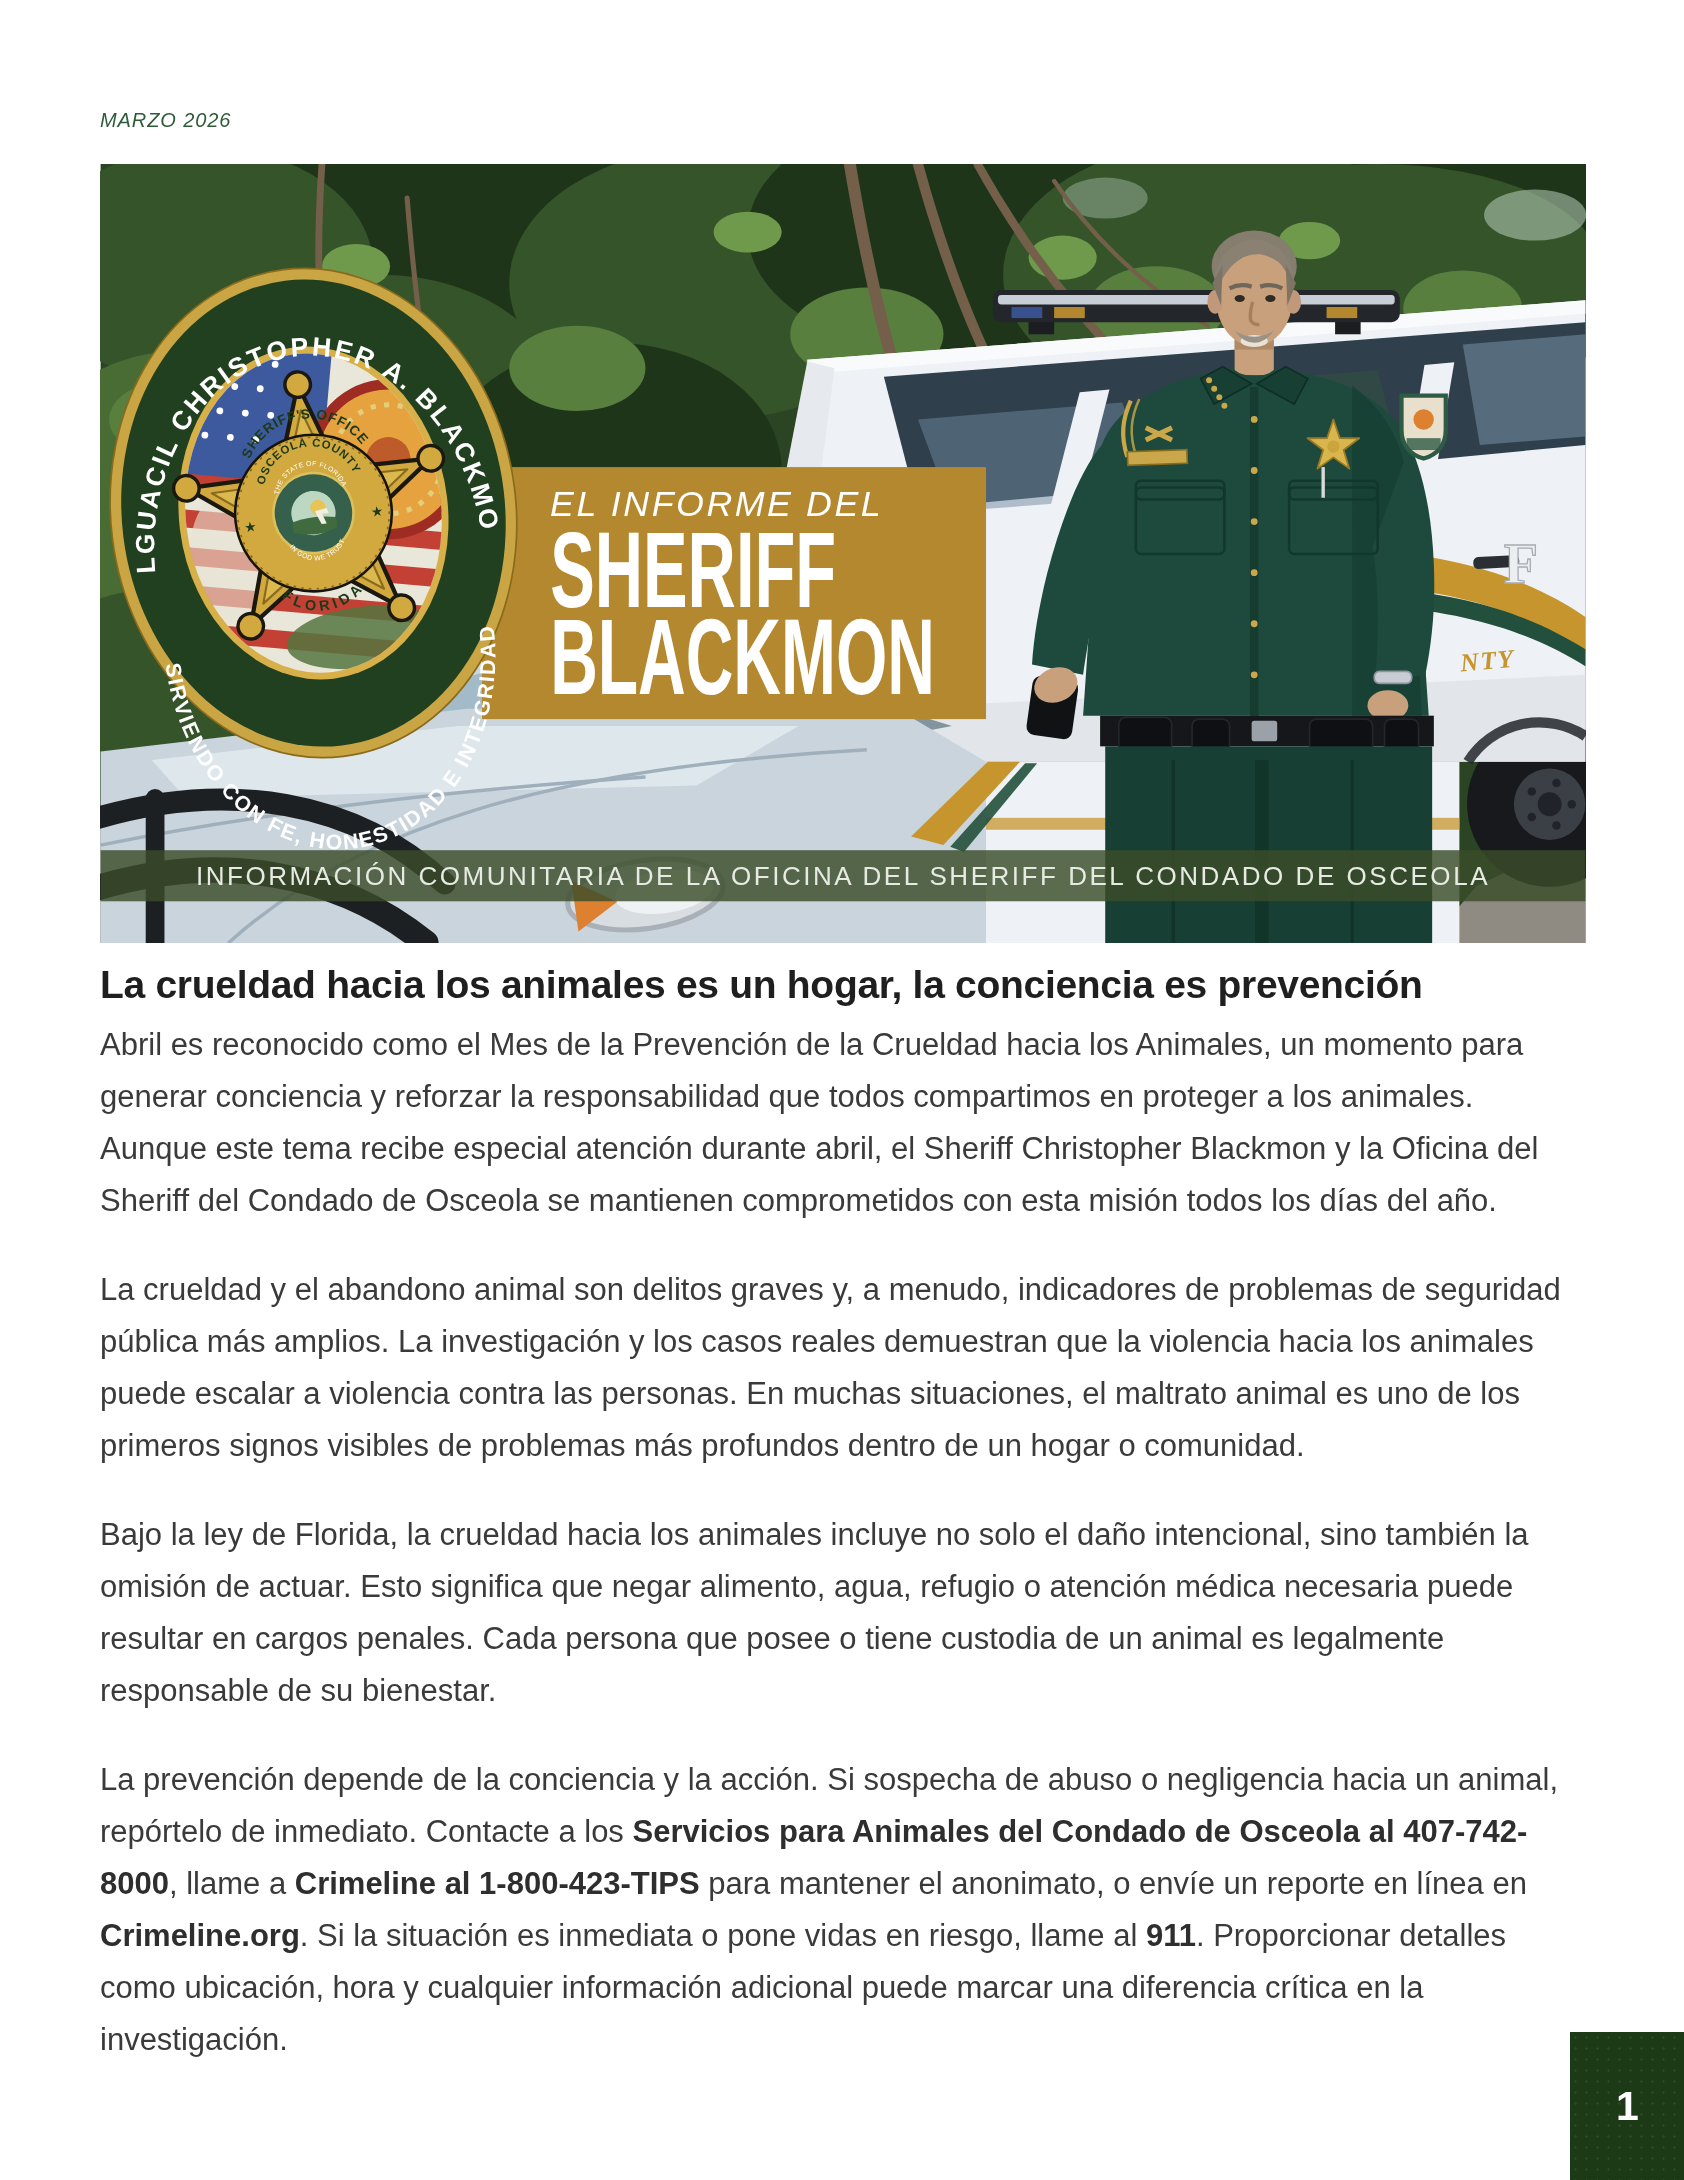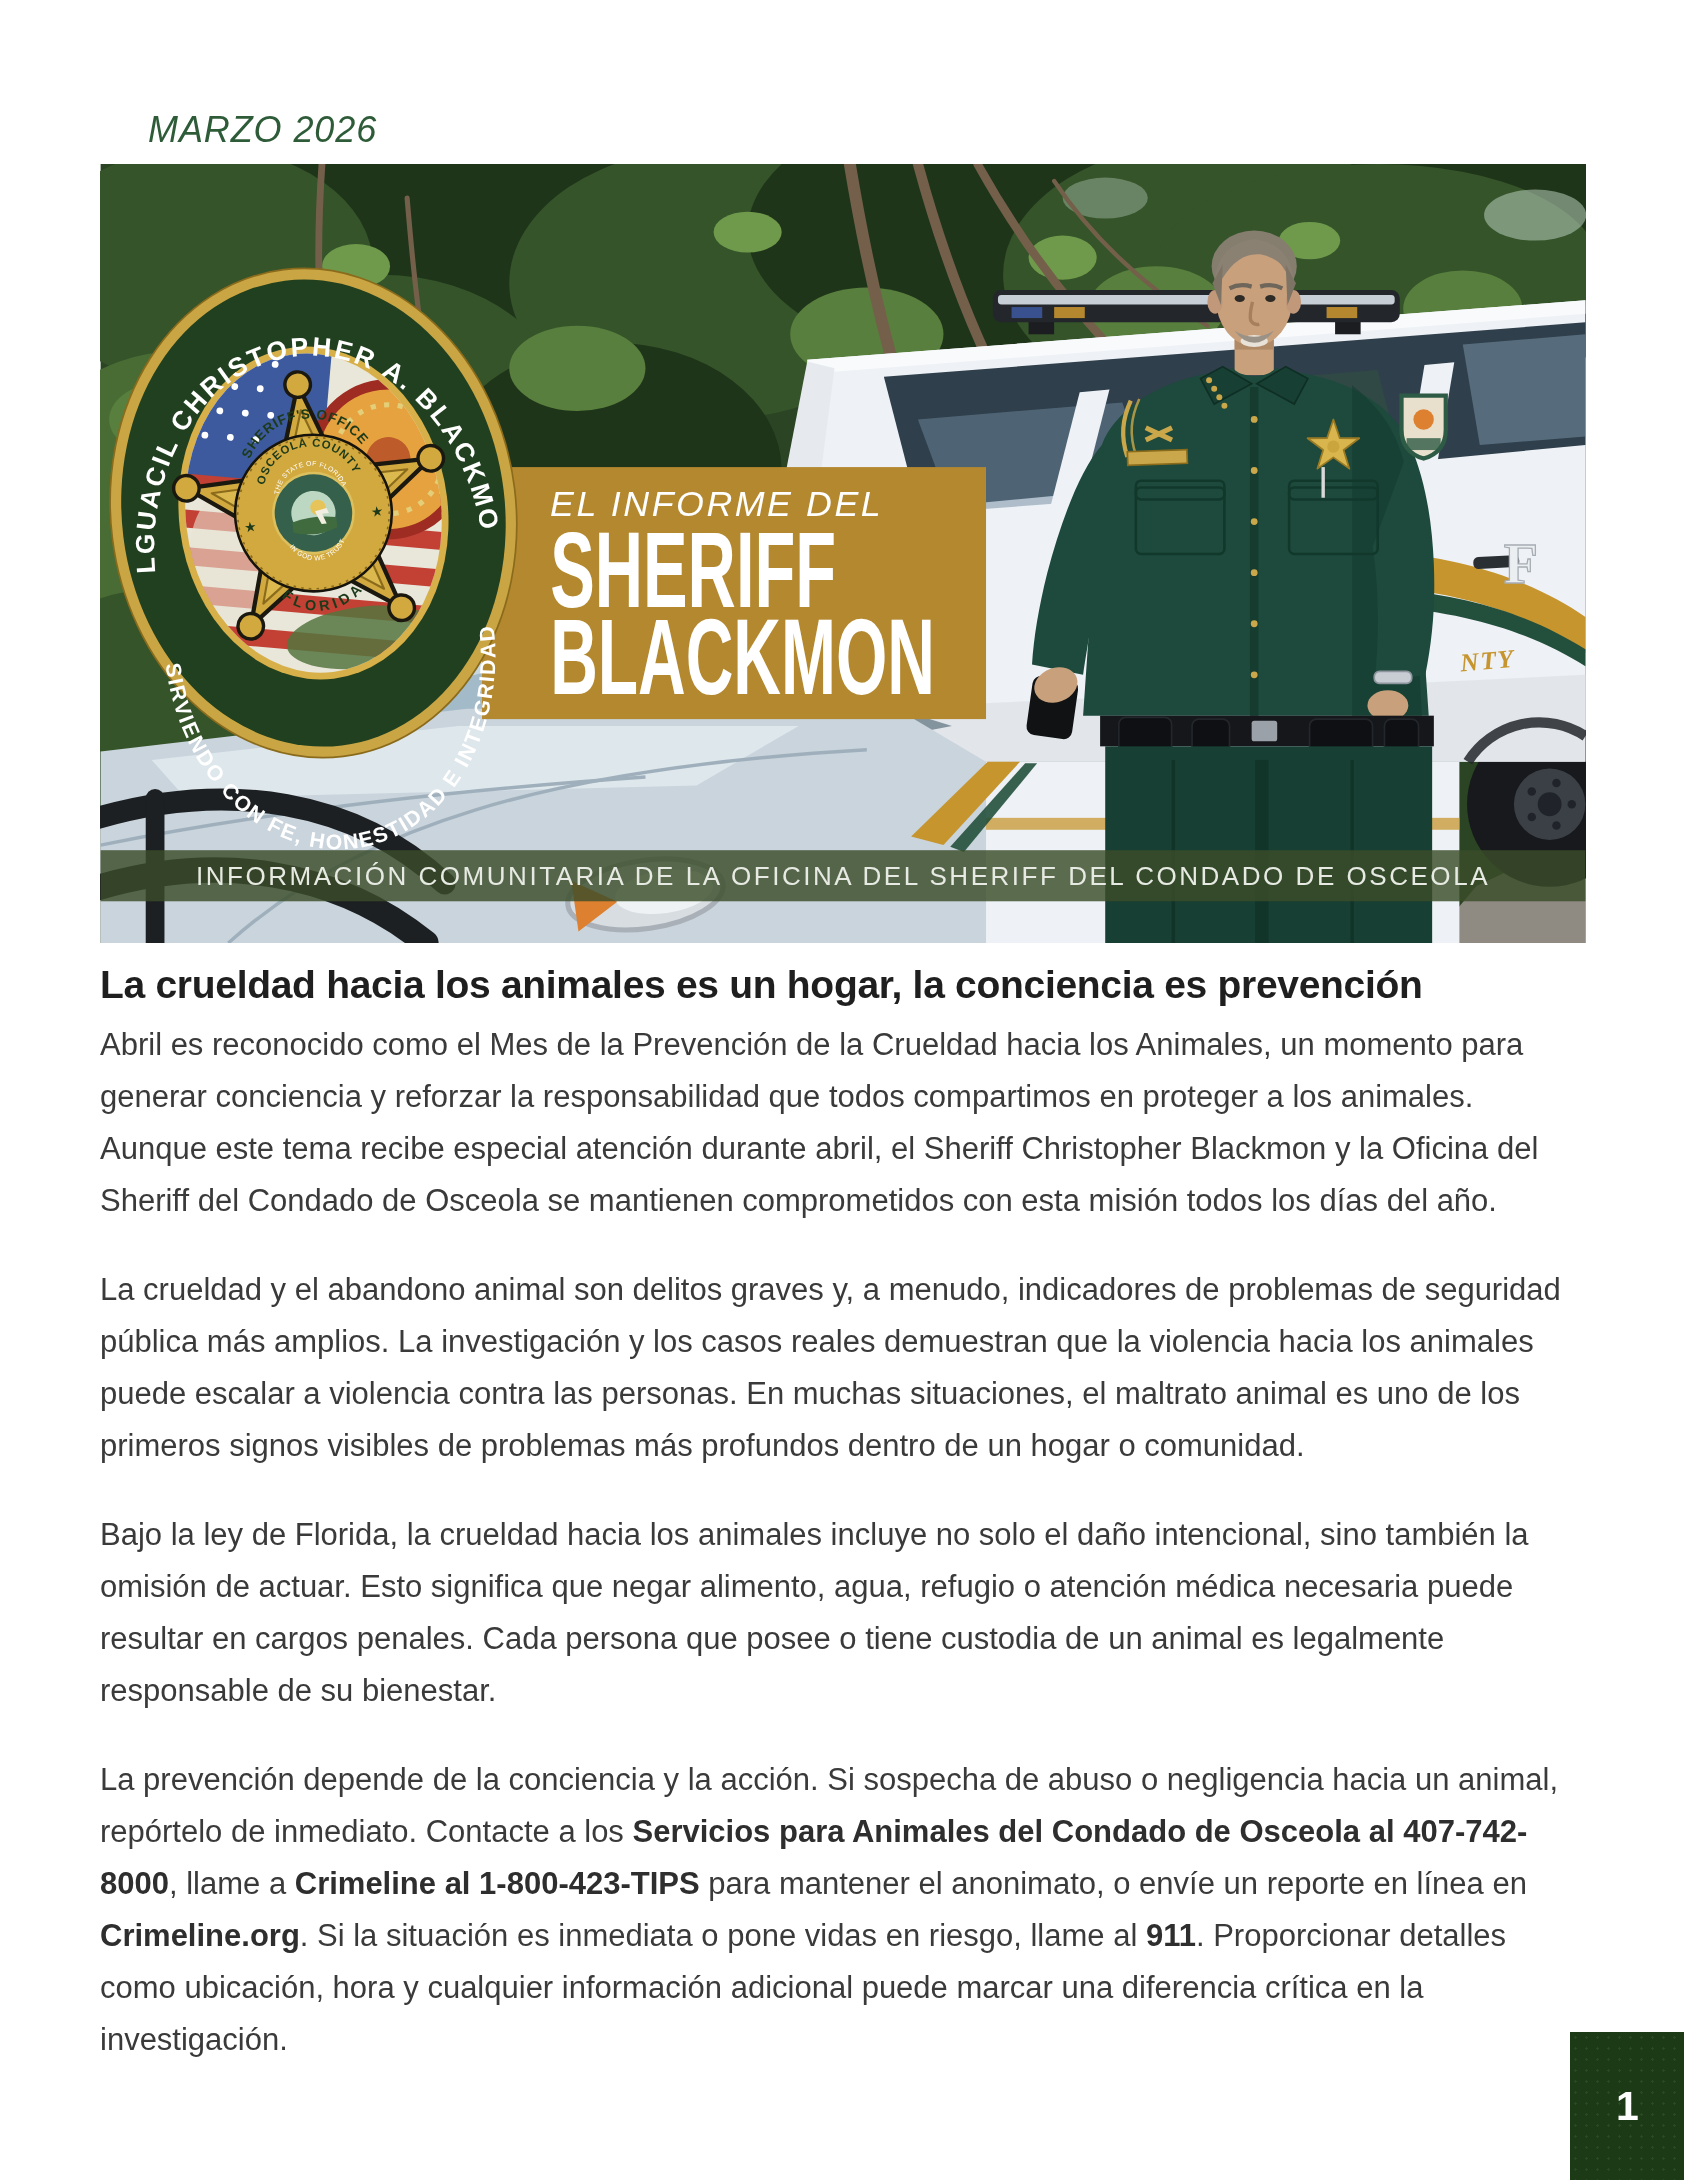--- a/index.html
+++ b/index.html
@@ -6,22 +6,22 @@
     --gold:#b3882f; --dark-green:#1c3a16; --badge-green:#20401f;
     --uniform:#1d4a3c; --header-green:#2e5c38; --text-dark:#1f1f1f; --text-body:#3a3a3a;
   }
   *{margin:0;padding:0;box-sizing:border-box;}
   html,body{background:#fff;}
   .page{
     position:relative;width:1685px;height:2181px;background:#fff;overflow:hidden;
     font-family:"Liberation Sans", sans-serif;
   }
   .header-date{
-    position:absolute;left:100px;top:109px;font-size:36px;font-style:italic;
-    color:var(--header-green,#2e5c38);letter-spacing:0.9px;margin-left:48px;
+    position:absolute;left:100px;top:109px;font-size:20px;font-style:italic;
+    color:var(--header-green,#2e5c38);letter-spacing:0.9px;
   }
   .header-url{
     position:absolute;right:100px;top:106px;font-size:35px;font-weight:bold;
     color:var(--text-dark,#1f1f1f);letter-spacing:-0.4px;text-decoration:none;
   }
   .hero{position:absolute;left:100px;top:164px;width:1486px;height:779px;overflow:hidden;}
   .hero svg{display:block;width:1486px;height:779px;}
   .headline{
     position:absolute;left:100px;top:961px;width:1486px;
     font-size:39px;line-height:48px;font-weight:bold;color:var(--text-dark,#1f1f1f);

